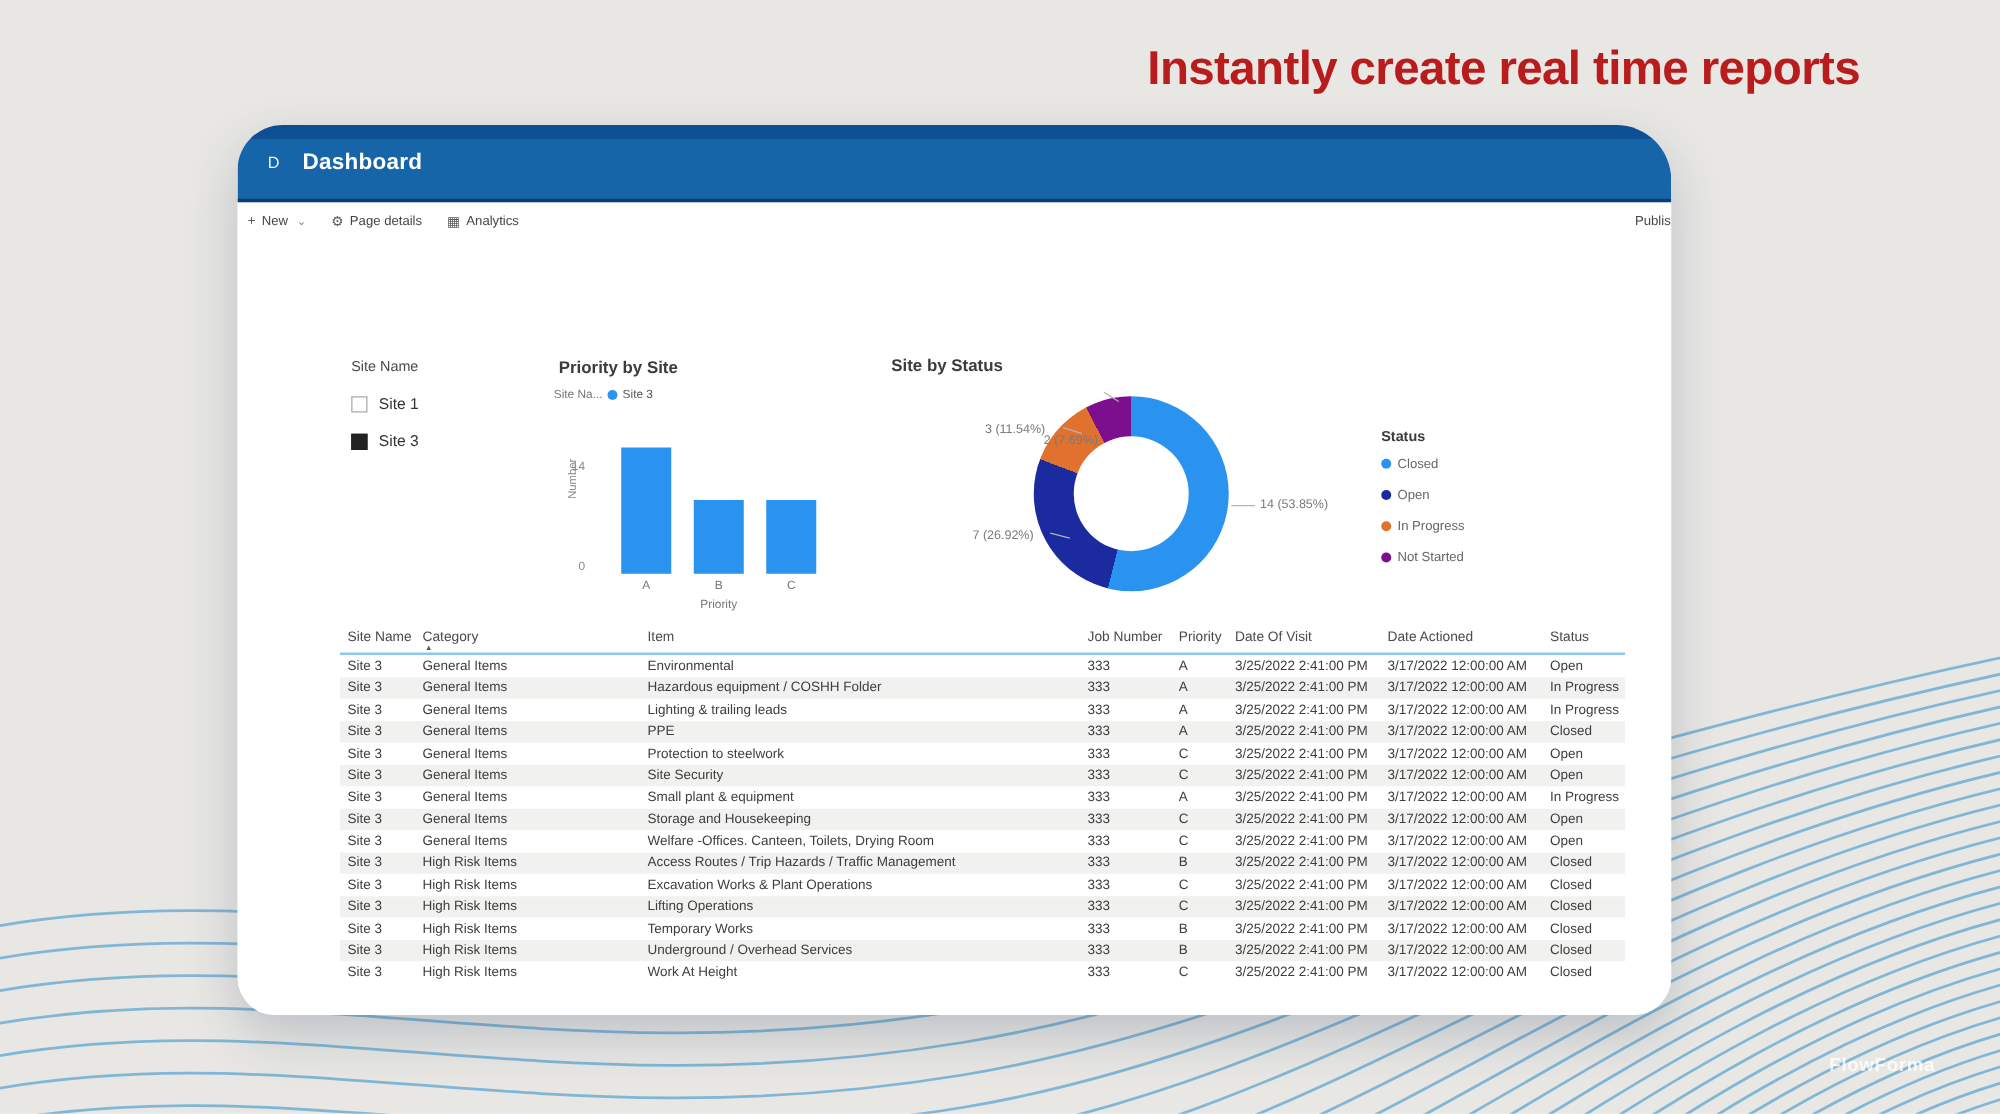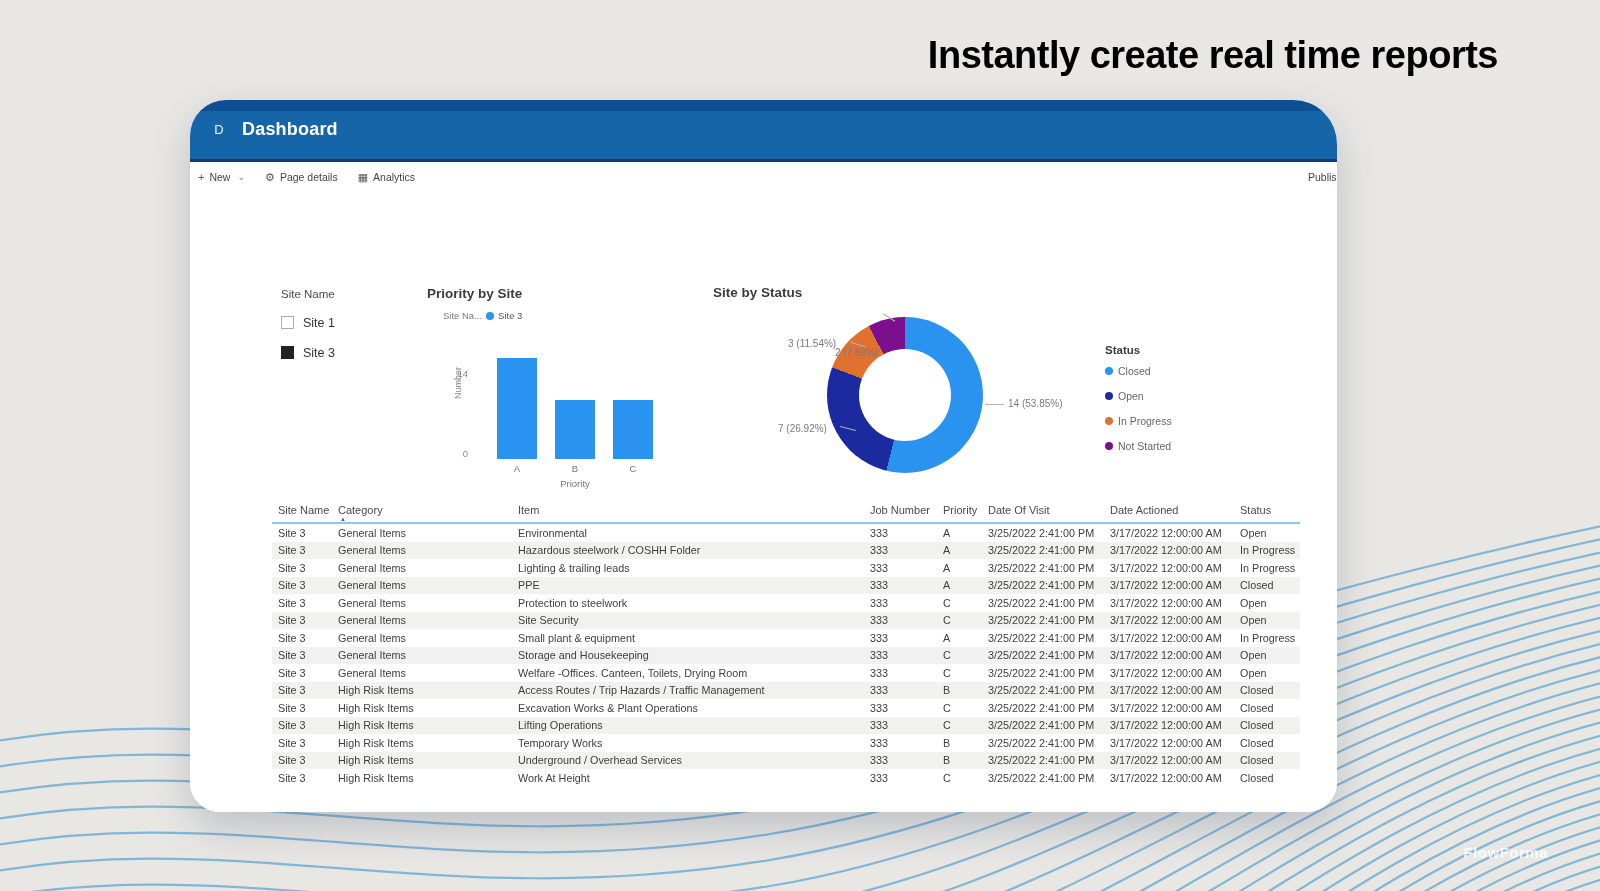--- a/index.html
+++ b/index.html
@@ -3,22 +3,22 @@
 <meta charset="utf-8">
 <style>
   * { margin:0; padding:0; box-sizing:border-box; }
   html,body { width:1600px; height:891px; overflow:hidden; }
   body { background:#e8e7e4; font-family:"Liberation Sans", sans-serif; position:relative; }
 
   
   #waves { position:absolute; inset:0; }
 
   
-  .headline { position:absolute; top:34px; right:102px; font-size:38px; font-weight:700;
-              color:#000000; letter-spacing:-0.5px; }
+  .headline { position:absolute; top:34px; right:112px; font-size:38px; font-weight:700;
+              color:#b91c1c; letter-spacing:-0.5px; }
 
   
   .watermark { position:absolute; right:52px; bottom:30px; color:#ffffff; opacity:.8;
                font-size:15px; font-weight:700; letter-spacing:.5px; }
 
   
   .card { position:absolute; left:190px; top:100px; width:1147px; height:712px;
           background:#ffffff; border-radius:36px 44px 30px 30px; overflow:hidden;
           box-shadow:0 16px 40px rgba(40,60,90,.22); }
 
@@ -43,28 +43,28 @@
              display:flex; align-items:center; font-size:10.5px; color:#454545; cursor:pointer; }
 
   .content { position:relative; width:100%; height:calc(100% - 92px); background:#fff; }
 
   .report-title { position:absolute; left:82px; top:28px; font-size:23px; font-weight:700;
                   color:#3f3f3f; letter-spacing:.2px; }
 
   
   .slicer { position:absolute; left:91px; top:96px; }
   .slicer-title { font-size:11.5px; color:#4a4a4a; margin-bottom:10px; }
-  .slicer-opt { display:flex; align-items:flex-start; gap:9px; margin-bottom:11px; cursor:pointer;margin-top:16px; }
+  .slicer-opt { display:flex; align-items:flex-end; gap:9px; margin-bottom:11px; cursor:pointer;margin-top:16px; }
   .cb { width:13px; height:13px; border:1px solid #ababab; background:#fff; }
   .cb.checked { background:#222; border-color:#222; }
   .slicer-opt span { font-size:12.5px; color:#333; }
 
   
   .chart-title { position:absolute; font-size:13.5px; font-weight:700; color:#3c3c3c; }
-  .bc-title { left:237px; top:94px; }
+  .bc-title { left:257px; top:94px; }
   .bc-legend { position:absolute; left:253px; top:118px; display:flex; align-items:center;
                gap:4px; font-size:9.5px; color:#777; }
   .bc-legend .series { color:#555; }
   .dot { width:8px; height:8px; border-radius:50%; display:inline-block; }
   .bc-ylab { position:absolute; left:238px; top:186px; font-size:9px; color:#888;
              transform:rotate(-90deg); transform-origin:center; width:60px; text-align:center; }
   .bc-tick { position:absolute; font-size:9.5px; color:#888; width:20px; text-align:right; }
   .tick10 { left:258px; top:176px; }
   .tick0  { left:258px; top:256px; }
   .bc-plot { position:absolute; left:300px; top:158px; width:170px; height:109px;
@@ -258,21 +258,21 @@
             <div>Environmental</div>
             <div>333</div>
             <div>A</div>
             <div>3/25/2022 2:41:00 PM</div>
             <div>3/17/2022 12:00:00 AM</div>
             <div>Open</div>
           </div>
           <div class="tbl-row">
             <div>Site 3</div>
             <div>General Items</div>
-            <div>Hazardous steelwork / COSHH Folder</div>
+            <div>Hazardous equipment / COSHH Folder</div>
             <div>333</div>
             <div>A</div>
             <div>3/25/2022 2:41:00 PM</div>
             <div>3/17/2022 12:00:00 AM</div>
             <div>In Progress</div>
           </div>
           <div class="tbl-row">
             <div>Site 3</div>
             <div>General Items</div>
             <div>Lighting &amp; trailing leads</div>

